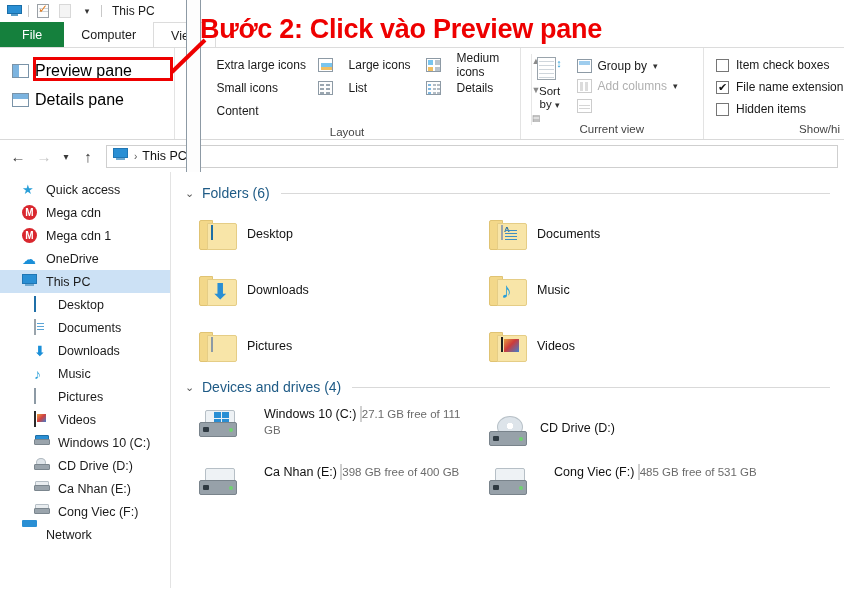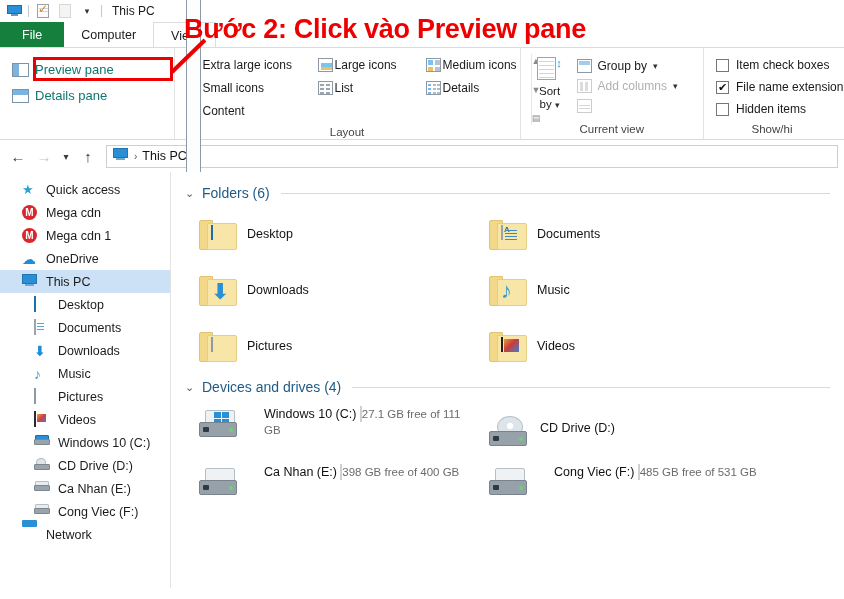--- a/index.html
+++ b/index.html
@@ -41,32 +41,32 @@
   .rgroup-label{text-align:center;font-size:11.5px;color:#444;height:15px;line-height:15px;}
 
   
   .g-panes{width:175px;}
   .big-btn{width:76px;display:flex;flex-direction:column;align-items:center;padding-top:2px;}
   .big-ico{width:30px;height:26px;border:1px solid #9fb3c8;display:flex;box-sizing:border-box;}
   .big-ico .l{width:11px;background:#2e8bd0;}
   .big-ico .r{flex:1;background:#fff;}
   .big-lbl{font-size:11.5px;line-height:13px;text-align:center;color:#1a1a1a;margin-top:3px;}
   .small-btns{display:flex;flex-direction:column;gap:7px;padding-top:6px;padding-left:2px;}
-  .sbtn{display:flex;align-items:center;gap:6px;font-size:13px;color:#0f766e;padding:2px 4px;}
+  .sbtn{display:flex;align-items:center;gap:6px;font-size:16px;color:#000000;padding:2px 4px;}
   .pane-ico{width:17px;height:14px;border:1px solid #7a93a8;display:flex;box-sizing:border-box;background:#fff;}
   .pane-ico .l{width:6px;background:#7cb4e0;}
   .pane-ico .r{flex:1;background:#fff;}
   .pane-ico.det{flex-direction:column;}
   .pane-ico.det .l{width:100%;height:5px;background:#7cb4e0;}
   .pane-ico.det .r{width:100%;flex:1;background:#fff;}
 
   
   .g-layout{width:345px;}
   .layout-grid{display:grid;grid-template-columns:132px 108px 110px;grid-auto-rows:22px;column-gap:0;row-gap:1px;flex:1;}
-  .lt{display:flex;align-items:center;gap:2px;font-size:12px;color:#1a1a1a;padding:0 4px;border:1px solid transparent;box-sizing:border-box;height:22px;}
+  .lt{display:flex;align-items:center;gap:16px;font-size:12px;color:#1a1a1a;padding:0 4px;border:1px solid transparent;box-sizing:border-box;height:22px;}
   .lt.sel{background:#d8e9f8;border:1px solid #a8cdeb;}
   .vico{width:15px;height:14px;border:1px solid #8d9aa5;box-sizing:border-box;background:#fdfdfd;position:relative;overflow:hidden;flex:none;}
   .vico.xl{background:linear-gradient(#7ec8f0 0 60%,#f3c46a 60% 100%);border-color:#6d7b86;}
   .vico.lg{background:#fff;}
   .vico.lg:after{content:"";position:absolute;left:2px;top:4px;width:11px;height:7px;background:linear-gradient(#79c5ee 0 55%,#f0bf63 55% 100%);}
   .vico.md{background:#fff;}
   .vico.md:after{content:"";position:absolute;left:1px;top:1px;width:5px;height:5px;background:#79c5ee;box-shadow:7px 0 0 #b9c3cb,0 7px 0 #f0bf63,7px 7px 0 #b9c3cb;}
   .vico.sm:after{content:"";position:absolute;left:1px;top:1px;width:3px;height:3px;background:#c3ccd3;box-shadow:5px 0 0 #c3ccd3,10px 0 0 #c3ccd3,0 5px 0 #c3ccd3,5px 5px 0 #c3ccd3,10px 5px 0 #c3ccd3,0 9px 0 #c3ccd3,5px 9px 0 #c3ccd3,10px 9px 0 #c3ccd3;}
   .vico.list:after{content:"";position:absolute;left:1px;top:2px;width:4px;height:2px;background:#9aa6b0;box-shadow:6px 0 0 #9aa6b0,0 4px 0 #9aa6b0,6px 4px 0 #9aa6b0,0 8px 0 #9aa6b0,6px 8px 0 #9aa6b0;}
   .vico.det2:after{content:"";position:absolute;left:1px;top:2px;width:3px;height:2px;background:#7fb7e0;box-shadow:5px 0 0 #b3bcc4,9px 0 0 #b3bcc4,0 4px 0 #7fb7e0,5px 4px 0 #b3bcc4,9px 4px 0 #b3bcc4,0 8px 0 #7fb7e0,5px 8px 0 #b3bcc4,9px 8px 0 #b3bcc4;}
@@ -180,21 +180,21 @@
   .cd-ico .dbot{top:15px;}
   .drive-txt{padding-top:4px;}
   .drive-name{font-size:12.5px;color:#111;line-height:17px;}
   .bar{width:190px;height:11px;background:#e2e2e2;border:1px solid #d0d0d0;box-sizing:border-box;margin:3px 0 3px 0;overflow:hidden;}
   .bar .fill{height:100%;background:#1e9ad6;}
   .bar.nofill{background:#e8e8e8;}
   .drive-free{font-size:11.5px;color:#6b6b6b;}
   .drive-simple{display:flex;align-items:center;gap:11px;height:52px;padding-left:14px;}
 
   
-  .anno-text{position:absolute;left:184px;top:14px;font-size:27px;font-weight:bold;color:#ee0000;letter-spacing:-0.3px;white-space:nowrap;z-index:40;font-family:"Liberation Sans","DejaVu Sans",sans-serif;}
+  .anno-text{position:absolute;left:200px;top:14px;font-size:27px;font-weight:bold;color:#ee0000;letter-spacing:-0.3px;white-space:nowrap;z-index:40;font-family:"Liberation Sans","DejaVu Sans",sans-serif;}
   .anno-line{position:absolute;z-index:39;}
   .anno-box{position:absolute;left:33px;top:57px;width:140px;height:24px;border:3px solid #ee0000;box-sizing:border-box;z-index:41;pointer-events:none;}
 </style>
 </head>
 <body>
 
 <div class="app">
 
   <div class="titlebar">
     <div class="qat-btn">
@@ -335,21 +335,21 @@
           <div class="chkrow">
             <span class="cbox on"></span>
             <span>File name extension</span>
           </div>
           <div class="chkrow">
             <span class="cbox"></span>
             <span>Hidden items</span>
           </div>
         </div>
       </div>
-      <div class="rgroup-label" style="padding-right:4px;">Show/hi</div>
+      <div class="rgroup-label" style="text-align:right;padding-right:4px;">Show/hi</div>
     </div>
   </div>
 
   <div class="addrbar">
     <div class="navbtn">←</div>
     <div class="navbtn dis">→</div>
     <div class="navbtn small">▾</div>
     <div class="navbtn">↑</div>
     <div class="addrbox">
       <span class="ic">

